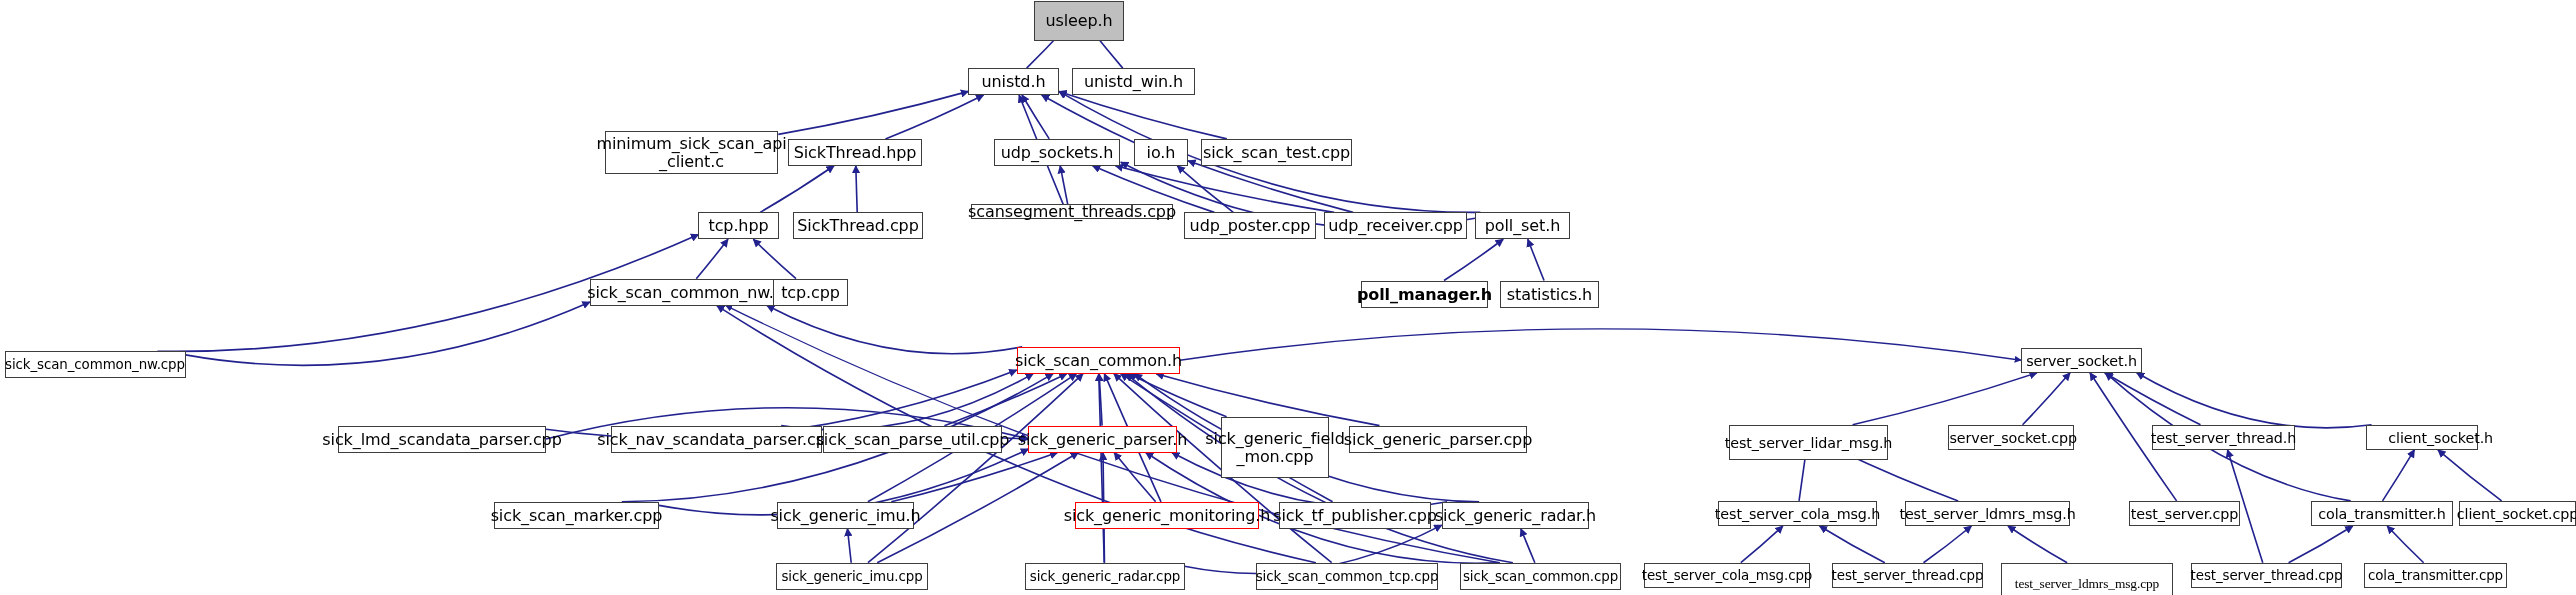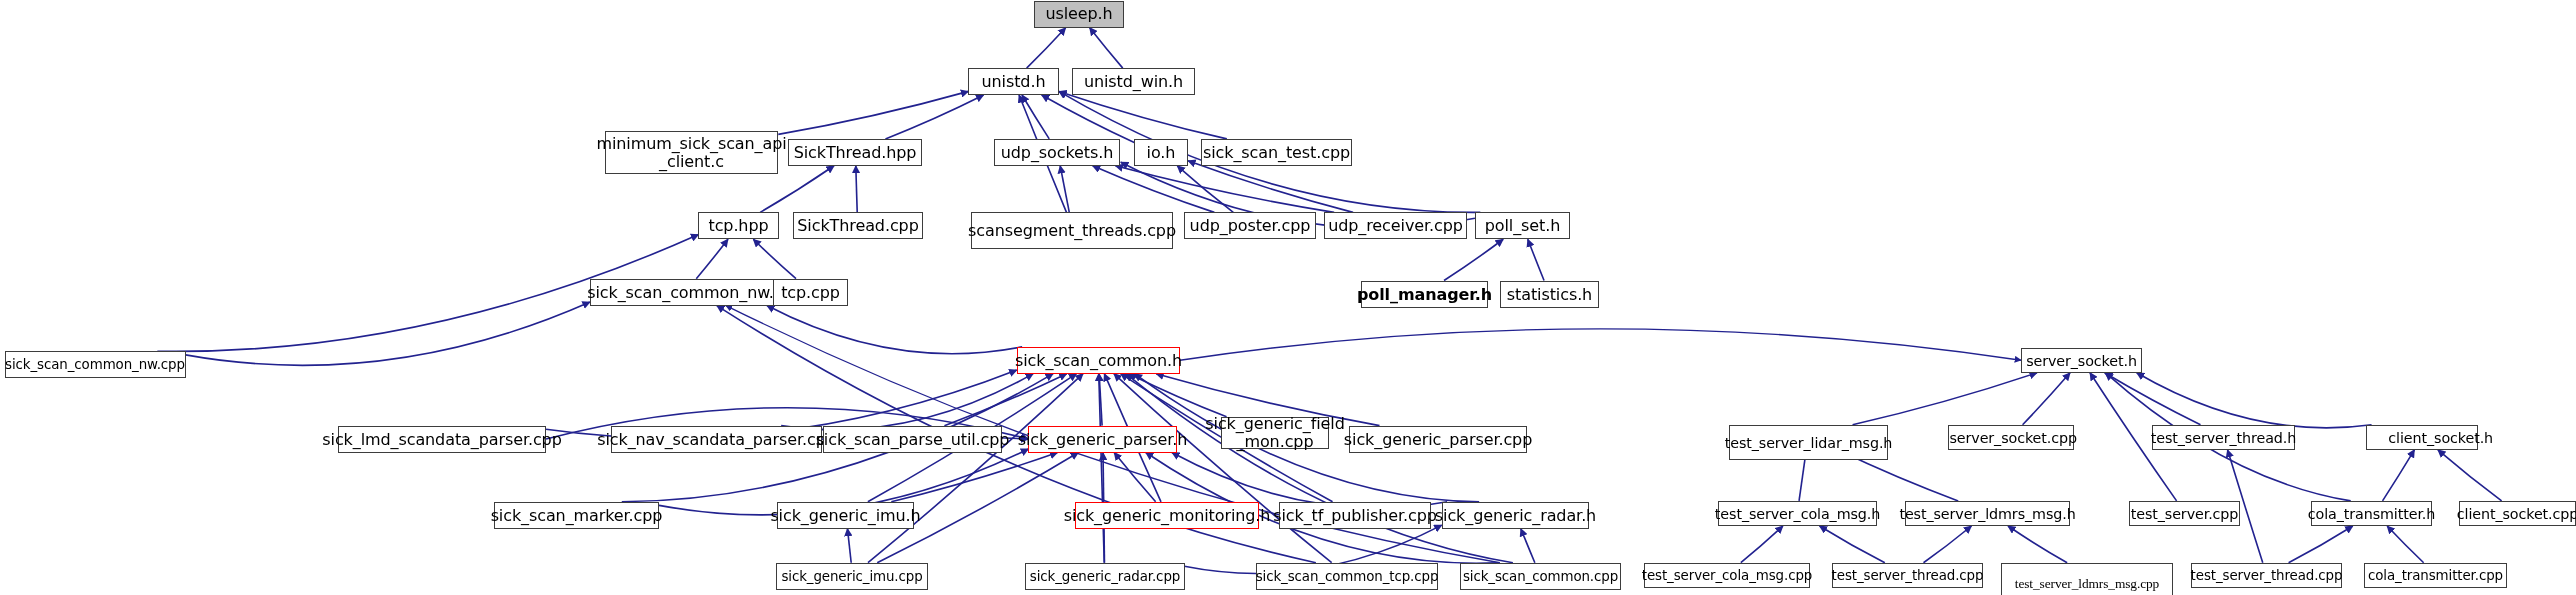--- a/index.html
+++ b/index.html
@@ -109,62 +109,62 @@
         <path d="M 2145.2608695652175 628 Q 2172 608.9439130434782 2198.7391304347825 587" marker-end="url(#arrow)" stroke="#22228f" stroke-width="1.8" fill="none"></path>
         <path d="M 2523.6363636363635 628 Q 2504 566.0603636363636 2484.3636363636365 502" marker-end="url(#arrow)" stroke="#22228f" stroke-width="1.8" fill="none"></path>
         <path d="M 2703.1014492753625 628 Q 2682.75 608.5989782608696 2662.3985507246375 587" marker-end="url(#arrow)" stroke="#22228f" stroke-width="1.8" fill="none"></path>
         <path d="M 2552.449275362319 628 Q 2588.25 609.4332391304348 2624.050724637681 587" marker-end="url(#arrow)" stroke="#22228f" stroke-width="1.8" fill="none"></path>
         <path d="M 2790.041176470588 559 Q 2754.5 532.4192235294117 2718.958823529412 502" marker-end="url(#arrow)" stroke="#22228f" stroke-width="1.8" fill="none"></path>
         <path d="M 2657.2294117647057 559 Q 2675 531.4596117647059 2692.7705882352943 502" marker-end="url(#arrow)" stroke="#22228f" stroke-width="1.8" fill="none"></path>
         <path d="M 1316 402 Q 1785 332 2254 402" marker-end="url(#arrow)" stroke="#22228f" stroke-width="1.5" fill="none"></path>
       </g>
   </svg>
   <div id="node-layer">
-      <div class="node root" style="left: 1034px; top: 0.9px; width: 90px; height: 27px;">usleep.h</div>
+      <div class="node root" style="left: 1034px; top: 0.9px; width: 90px; height: 40px;">usleep.h</div>
       <div class="node" style="left: 968px; top: 68px; width: 91px; height: 27px;">unistd.h</div>
       <div class="node" style="left: 1072px; top: 68px; width: 123px; height: 27px;">unistd_win.h</div>
       <div class="node" style="left: 605px; top: 131px; width: 173px; height: 43px;">minimum_sick_scan_api
 _client.c</div>
       <div class="node" style="left: 788px; top: 139px; width: 134px; height: 27px;">SickThread.hpp</div>
       <div class="node" style="left: 994px; top: 139px; width: 126px; height: 27px;">udp_sockets.h</div>
       <div class="node" style="left: 1134px; top: 139px; width: 54px; height: 27px;">io.h</div>
       <div class="node" style="left: 1201px; top: 139px; width: 151px; height: 27px;">sick_scan_test.cpp</div>
       <div class="node" style="left: 698px; top: 212px; width: 81px; height: 27px;">tcp.hpp</div>
       <div class="node" style="left: 793px; top: 212px; width: 130px; height: 27px;">SickThread.cpp</div>
-      <div class="node" style="left: 971px; top: 212px; width: 202px; height: 37px;">scansegment_threads.cpp</div>
+      <div class="node" style="left: 971px; top: 204px; width: 202px; height: 15px;">scansegment_threads.cpp</div>
       <div class="node" style="left: 1184px; top: 212px; width: 132px; height: 27px;">udp_poster.cpp</div>
       <div class="node" style="left: 1324px; top: 212px; width: 143px; height: 27px;">udp_receiver.cpp</div>
       <div class="node" style="left: 1475px; top: 212px; width: 95px; height: 27px;">poll_set.h</div>
       <div class="node" style="left: 590px; top: 279px; width: 191px; height: 27px;">sick_scan_common_nw.h</div>
       <div class="node" style="left: 773px; top: 279px; width: 75px; height: 27px;">tcp.cpp</div>
       <div class="node" style="left: 1361px; top: 281px; width: 127px; height: 27px; font-weight: bold;">poll_manager.h</div>
       <div class="node" style="left: 1500px; top: 281px; width: 99px; height: 27px;">statistics.h</div>
       <div class="node tiny" style="left: 4.5px; top: 351px; width: 181px; height: 27px;">sick_scan_common_nw.cpp</div>
       <div class="node hl" style="left: 1017px; top: 347px; width: 163px; height: 27px;">sick_scan_common.h</div>
       <div class="node small" style="left: 2021px; top: 348px; width: 121px; height: 25px;">server_socket.h</div>
       <div class="node" style="left: 338px; top: 426px; width: 208px; height: 27px;">sick_lmd_scandata_parser.cpp</div>
       <div class="node" style="left: 611px; top: 426px; width: 211px; height: 27px;">sick_nav_scandata_parser.cpp</div>
       <div class="node" style="left: 823px; top: 426px; width: 179px; height: 27px;">sick_scan_parse_util.cpp</div>
       <div class="node hl" style="left: 1028px; top: 426px; width: 149px; height: 27px;">sick_generic_parser.h</div>
-      <div class="node" style="left: 1221px; top: 417px; width: 108px; height: 32px;">sick_generic_field
+      <div class="node" style="left: 1221px; top: 417px; width: 108px; height: 61px;">sick_generic_field
 _mon.cpp</div>
       <div class="node" style="left: 1349px; top: 426px; width: 178px; height: 27px;">sick_generic_parser.cpp</div>
       <div class="node small" style="left: 1729px; top: 425px; width: 159px; height: 35px;">test_server_lidar_msg.h</div>
       <div class="node small" style="left: 1948px; top: 425px; width: 126px; height: 25px; padding-left: 8px;">server_socket.cpp</div>
       <div class="node small" style="left: 2152px; top: 425px; width: 143px; height: 25px;">test_server_thread.h</div>
       <div class="node small" style="left: 2366px; top: 425px; width: 112px; height: 25px; padding-left: 41px;">client_socket.h</div>
       <div class="node" style="left: 494px; top: 502px; width: 165px; height: 27px;">sick_scan_marker.cpp</div>
       <div class="node" style="left: 777px; top: 502px; width: 137px; height: 27px;">sick_generic_imu.h</div>
       <div class="node hl" style="left: 1075px; top: 502px; width: 184px; height: 27px;">sick_generic_monitoring.h</div>
       <div class="node" style="left: 1279px; top: 502px; width: 152px; height: 27px;">sick_tf_publisher.cpp</div>
       <div class="node" style="left: 1442px; top: 502px; width: 147px; height: 27px;">sick_generic_radar.h</div>
       <div class="node small" style="left: 1718px; top: 501px; width: 159px; height: 25px;">test_server_cola_msg.h</div>
       <div class="node small" style="left: 1905px; top: 501px; width: 165px; height: 25px;">test_server_ldmrs_msg.h</div>
       <div class="node small" style="left: 2129px; top: 501px; width: 111px; height: 25px;">test_server.cpp</div>
-      <div class="node small" style="left: 2311px; top: 501px; width: 121px; height: 25px;">cola_transmitter.h</div>
+      <div class="node small" style="left: 2311px; top: 501px; width: 142px; height: 25px;">cola_transmitter.h</div>
       <div class="node small" style="left: 2459px; top: 501px; width: 117px; height: 25px;">client_socket.cpp</div>
       <div class="node tiny" style="left: 776px; top: 563px; width: 152px; height: 27px;">sick_generic_imu.cpp</div>
       <div class="node tiny" style="left: 1025px; top: 563px; width: 160px; height: 27px;">sick_generic_radar.cpp</div>
       <div class="node tiny" style="left: 1256px; top: 563px; width: 182px; height: 27px;">sick_scan_common_tcp.cpp</div>
       <div class="node tiny" style="left: 1460px; top: 563px; width: 161px; height: 27px;">sick_scan_common.cpp</div>
       <div class="node tiny" style="left: 1644px; top: 563px; width: 166px; height: 25px;">test_server_cola_msg.cpp</div>
       <div class="node tiny" style="left: 1832px; top: 563px; width: 151px; height: 25px;">test_server_thread.cpp</div>
       <div class="node tiny" style="left: 2001px; top: 563px; width: 172px; height: 41px; font-family: Liberation Serif, serif;">test_server_ldmrs_msg.cpp</div>
       <div class="node tiny" style="left: 2191px; top: 563px; width: 151px; height: 25px;">test_server_thread.cpp</div>
       <div class="node tiny" style="left: 2364px; top: 563px; width: 143px; height: 25px;">cola_transmitter.cpp</div>

